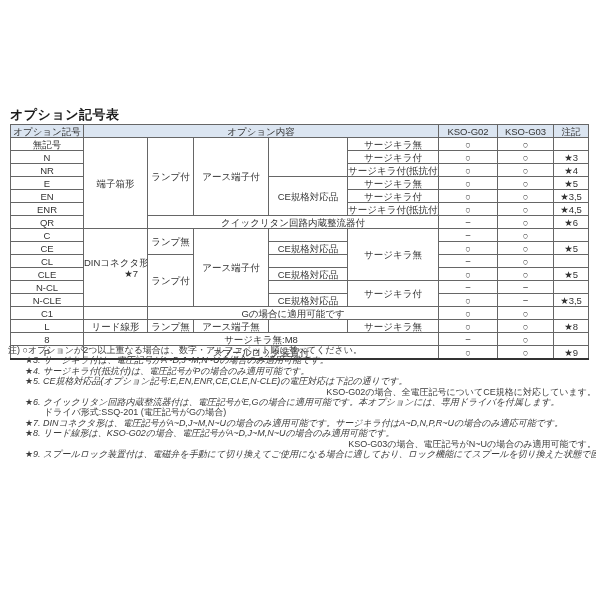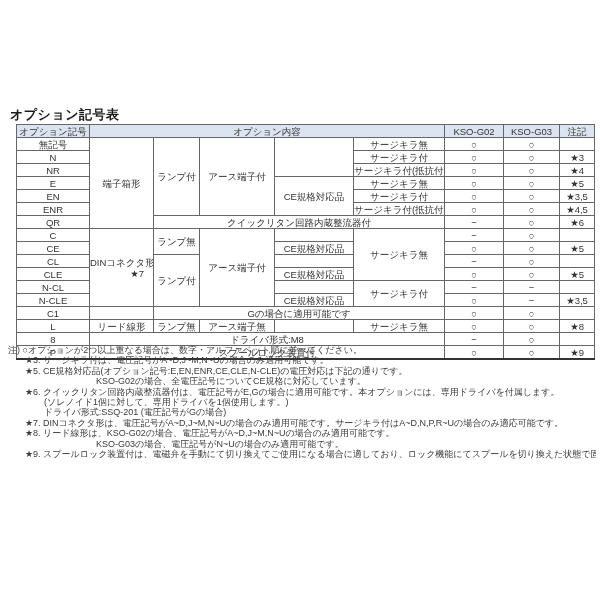--- a/index.html
+++ b/index.html
@@ -7,21 +7,21 @@
     width:600px;height:600px;background:#ffffff;
     font-family:"Liberation Sans","DejaVu Sans",sans-serif;
     color:#3a3a3a;overflow:hidden;
   }
   .page{position:relative;width:476px;height:600px;}
   .title{
     position:absolute;left:10px;top:106px;
     font-size:13px;font-weight:bold;color:#1c1c1c;letter-spacing:0.5px;
   }
   table.opt{
-    position:absolute;left:16px;top:124px;
+    position:absolute;left:10px;top:124px;
     border-collapse:collapse;table-layout:fixed;width:578px;
     border:1px solid #444;border-bottom:2px solid #333;
   }
   table.opt th,table.opt td{
     border:1px solid #666;
     font-size:9.5px;font-weight:normal;
     padding:0;height:12px;line-height:11px;
     text-align:center;vertical-align:middle;
     overflow:hidden;white-space:nowrap;color:#333;
   }
@@ -29,23 +29,23 @@
   td.al{text-align:left;padding-left:4px;}
   td.sym{}
   .din-line2{text-align:right;padding-right:9px;}
   .mark{font-size:9px;color:#444;}
   .notes{
     position:absolute;left:8px;top:345px;width:588px;
     font-size:9px;line-height:10.4px;color:#3a3a3a;
   }
   .note-line{white-space:nowrap;overflow:hidden;}
   .ind0{padding-left:0;}
-  .ind1{padding-left:17px;}
+  .ind1{padding-left:17px;font-style:italic;}
   .ind2{padding-left:36px;}
-  .ind3{padding-left:88px;}
+  .ind3{padding-left:88px;text-align:right;}
 </style>
 </head>
 <body>
 
 <div class="page">
 
   <div class="title">オプション記号表</div>
 
   <table class="opt">
     <colgroup>
@@ -188,42 +188,42 @@
         <td>ランプ無</td>
         <td>アース端子無</td>
         <td></td>
         <td class="al">サージキラ無</td>
         <td class="mark">○</td>
         <td class="mark">○</td>
         <td>★8</td>
       </tr>
       <tr>
         <td class="sym">8</td>
-        <td colspan="5">ドライバ形式:M8</td>
+        <td colspan="5">サージキラ無:M8</td>
         <td class="mark">−</td>
         <td class="mark">○</td>
         <td></td>
       </tr>
       <tr>
         <td class="sym">P</td>
         <td colspan="5">スプールロック装置付</td>
         <td class="mark">○</td>
         <td class="mark">○</td>
         <td>★9</td>
       </tr>
     </tbody>
   </table>
 
   <div class="notes">
       <div class="note-line ind0">注) ○オプションが2つ以上重なる場合は、数字・アルファベット順に並べてください。</div>
       <div class="note-line ind1">★3. サージキラ付は、電圧記号がA~D,J~M,N~Uの場合のみ適用可能です。</div>
+      <div class="note-line ind1">★4. サージキラ付(抵抗付)は、電圧記号がPの場合のみ適用可能です。</div>
       <div class="note-line ind1">★5. CE規格対応品(オプション記号:E,EN,ENR,CE,CLE,N-CLE)の電圧対応は下記の通りです。</div>
       <div class="note-line ind3">KSO-G02の場合、全電圧記号についてCE規格に対応しています。</div>
       <div class="note-line ind1">★6. クイックリタン回路内蔵整流器付は、電圧記号がE,Gの場合に適用可能です。本オプションには、専用ドライバを付属します。</div>
-      <div class="note-line ind2">(ソレノイド1個に対して、専用ドライバを1個使用します。)</div>
       <div class="note-line ind2">ドライバ形式:SSQ-201 (電圧記号がGの場合)</div>
       <div class="note-line ind1">★7. DINコネクタ形は、電圧記号がA~D,J~M,N~Uの場合のみ適用可能です。サージキラ付はA~D,N,P,R~Uの場合のみ適応可能です。</div>
       <div class="note-line ind1">★8. リード線形は、KSO-G02の場合、電圧記号がA~D,J~M,N~Uの場合のみ適用可能です。</div>
       <div class="note-line ind3">KSO-G03の場合、電圧記号がN~Uの場合のみ適用可能です。</div>
       <div class="note-line ind1">★9. スプールロック装置付は、電磁弁を手動にて切り換えてご使用になる場合に適しており、ロック機能にてスプールを切り換えた状態で固定</div>
     </div>
 
 </div>
 
 </body></html>

